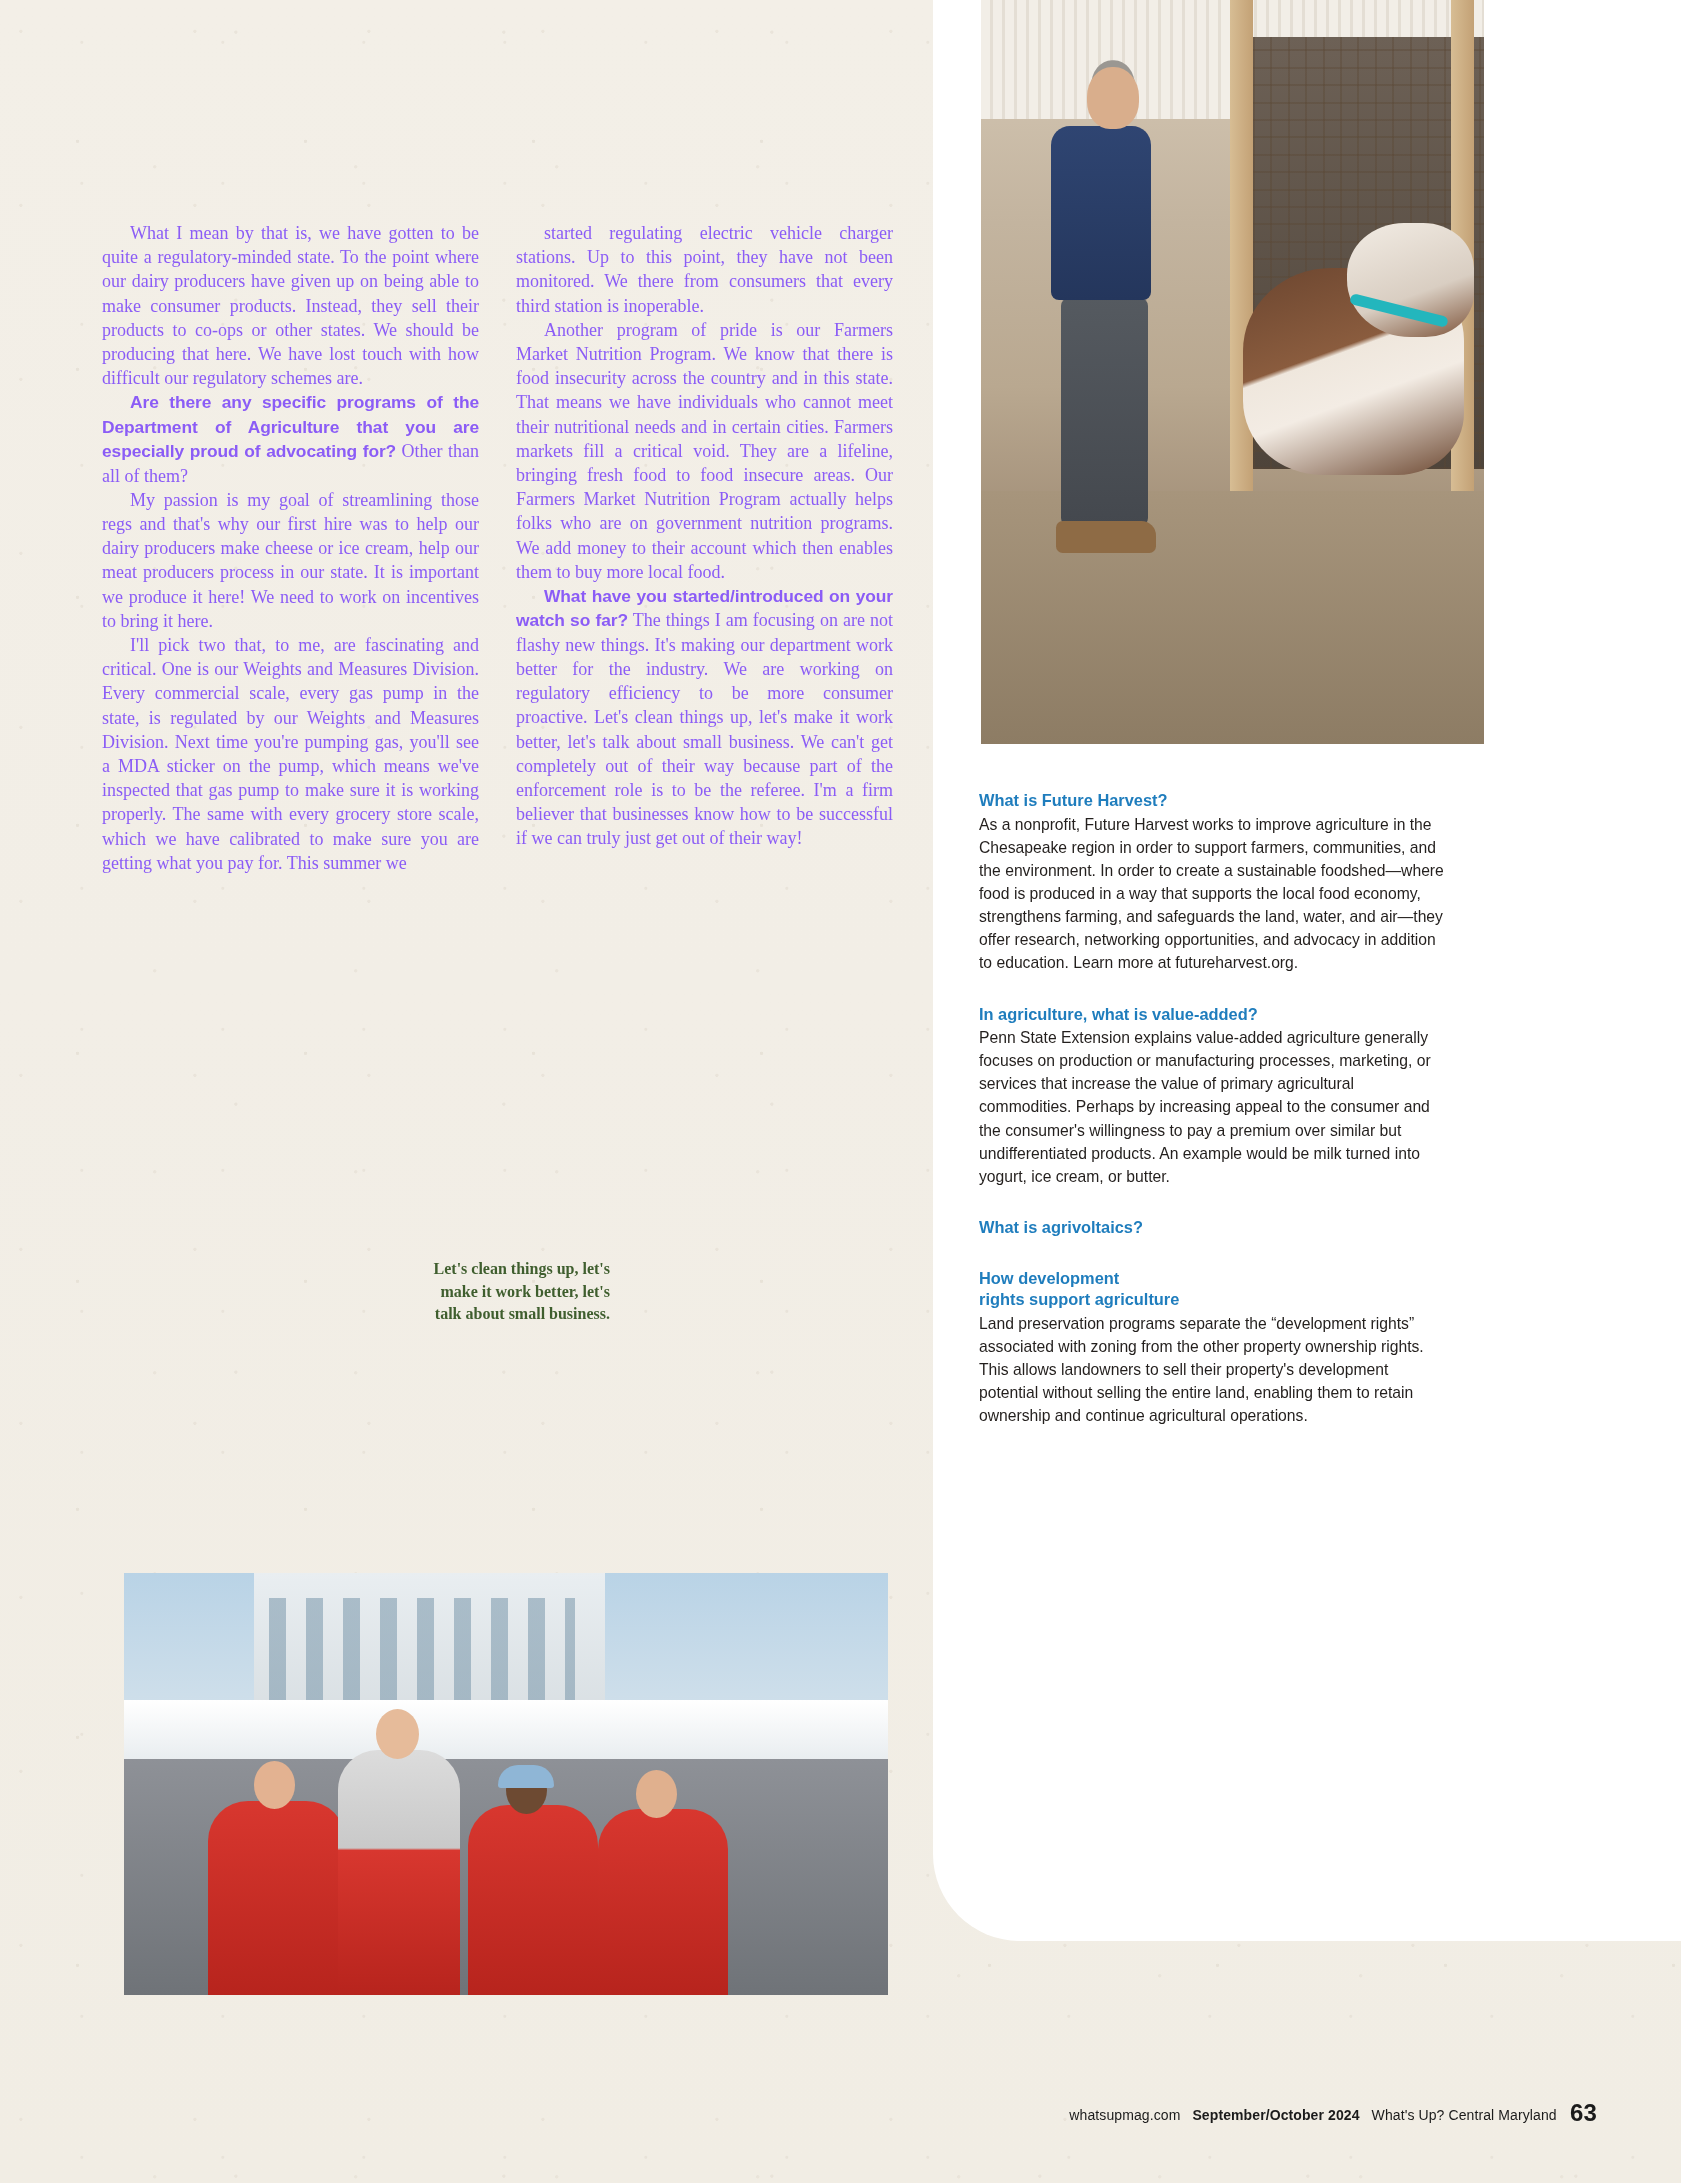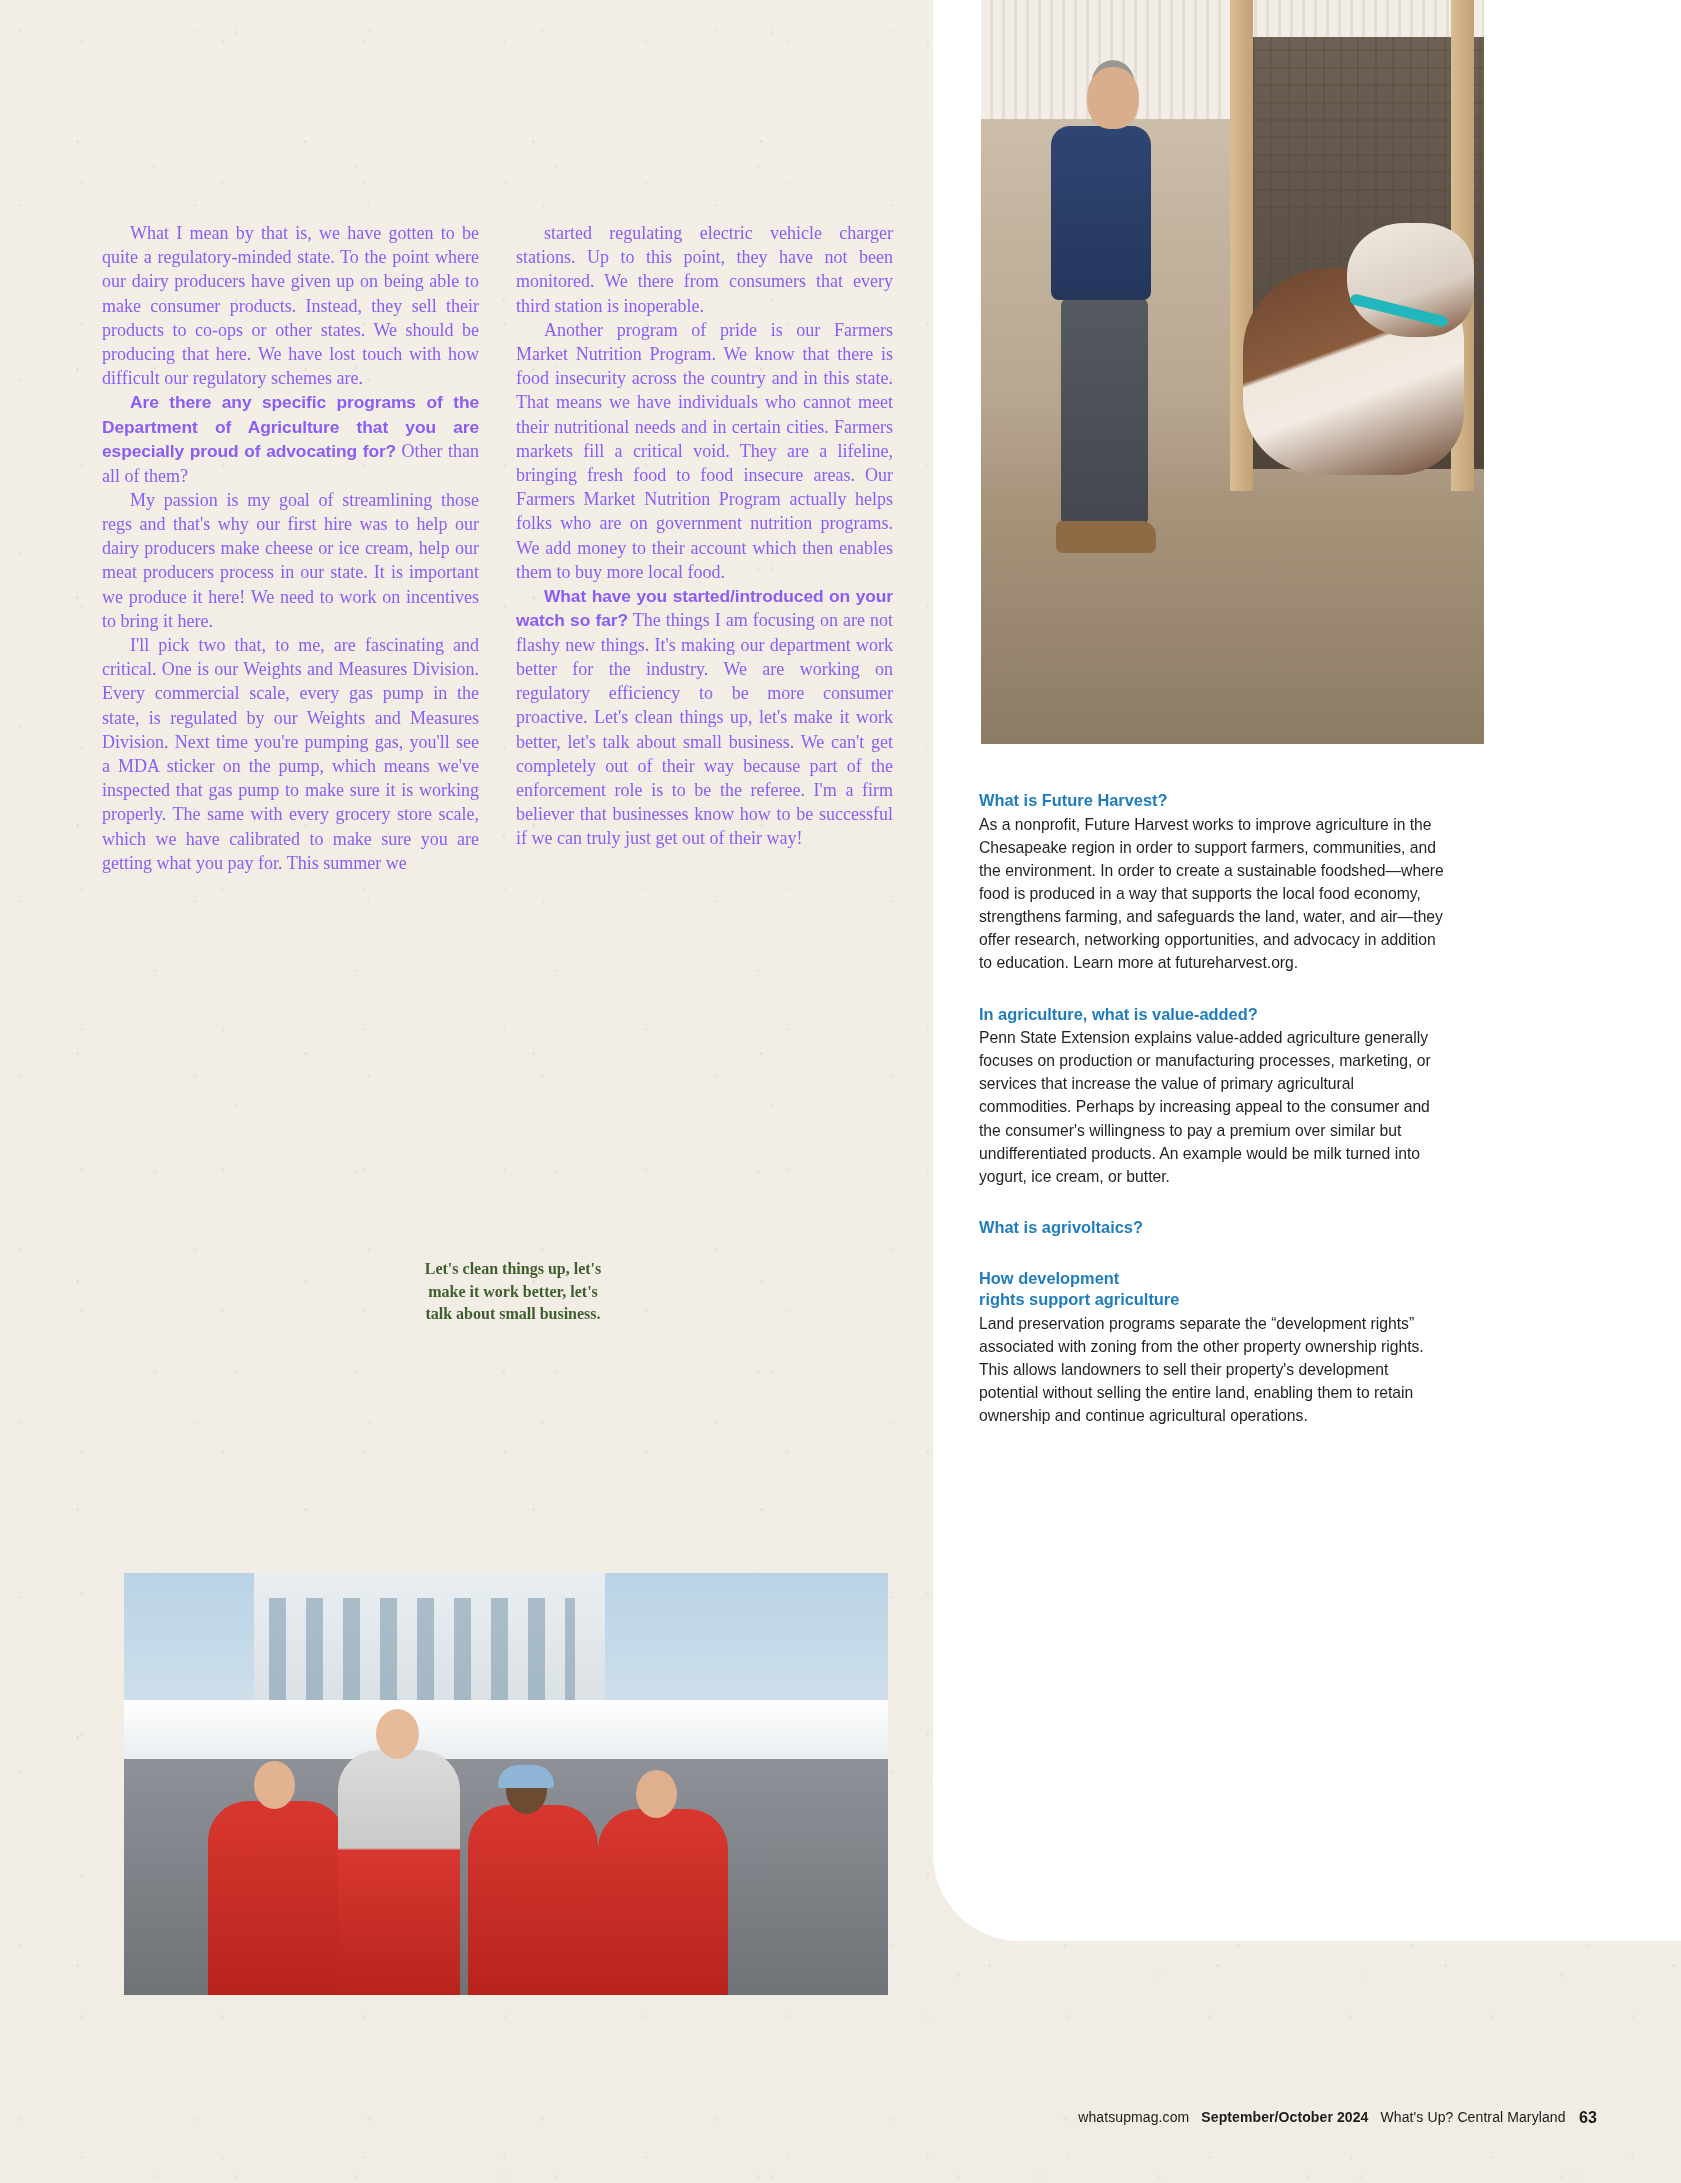--- a/index.html
+++ b/index.html
@@ -67,21 +67,21 @@
     font-size: 17.4px;
     letter-spacing: -0.1px;
   }
 
   
   .pullquote {
     position: absolute;
     left: 416px;
     top: 1258px;
     width: 194px;
-    text-align: center;
+    text-align: right;
     font-family: "Liberation Serif", serif;
     font-weight: bold;
     font-style: normal;
     font-size: 16px;
     line-height: 1.42;
     color: #3f5e2e;
     z-index: 5;
   }
 
   
@@ -245,21 +245,21 @@
     right: 84px;
     bottom: 56px;
     text-align: right;
     font-family: "Liberation Sans", sans-serif;
     font-size: 14px;
     color: #1b1b1b;
     letter-spacing: 0.1px;
   }
   .footer .pageno {
     font-weight: bold;
-    font-size: 16px;
+    font-size: 24px;
     margin-left: 9.4px;
     vertical-align: -1.3px;
   }
 </style>
 </head>
 <body>
 
 <div class="page"></div>
 
 <div class="sidebar-panel"></div>

